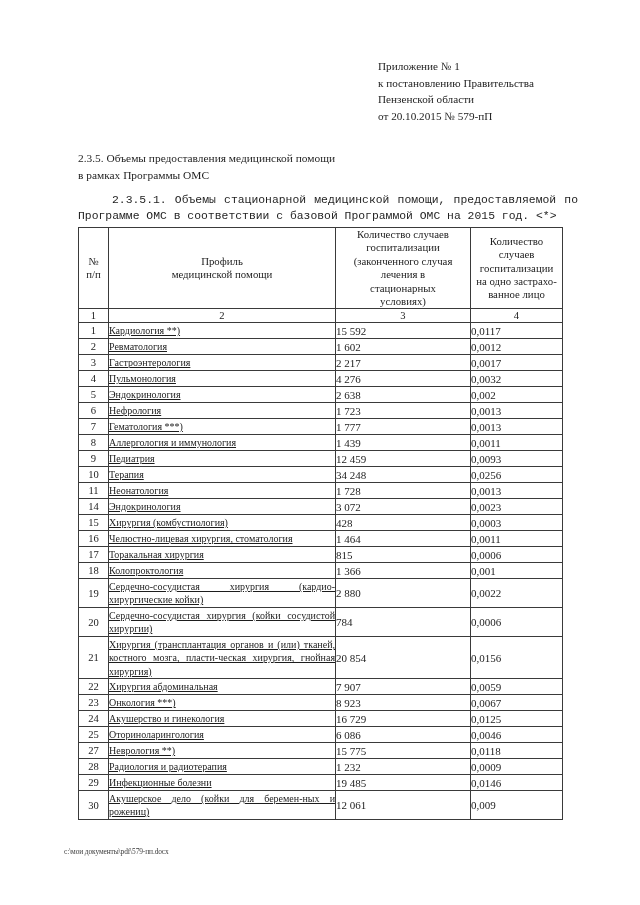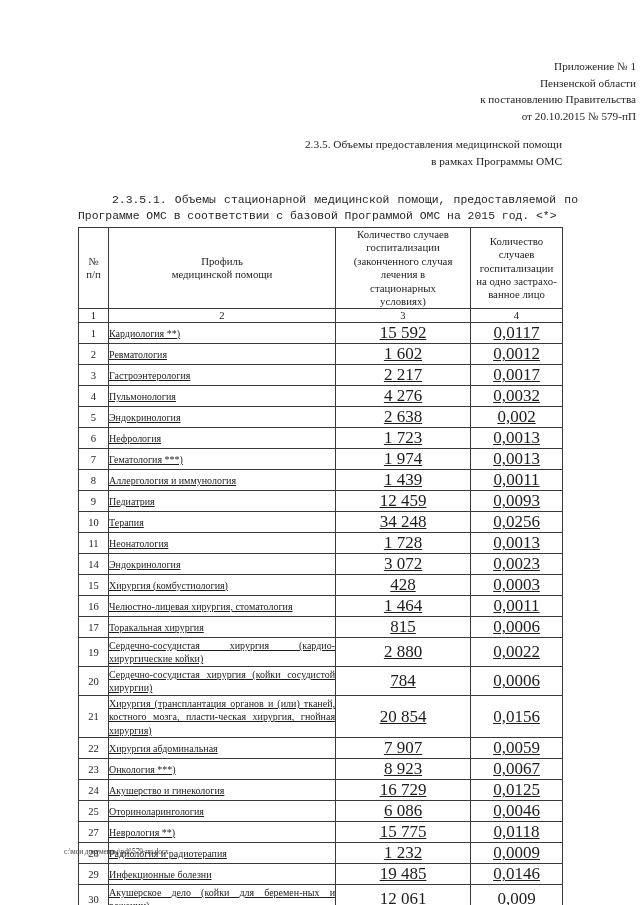--- a/index.html
+++ b/index.html
@@ -21,34 +21,34 @@
     height: 905px;
     box-sizing: border-box;
   }
 
   
   .appendix {
     position: absolute;
     top: 58px;
     left: 378px;
     width: 258px;
-    text-align: right;
+    text-align: left;
     font-size: 11.2px;
     line-height: 16.6px;
     color: #242424;
   }
   .appendix div { white-space: nowrap; }
 
   
   .sect-title {
     position: absolute;
-    top: 136px;
+    top: 150px;
     left: 78px;
     width: 484px;
-    text-align: right;
+    text-align: left;
     font-size: 11.4px;
     line-height: 17px;
     color: #1f1f1f;
   }
 
   
   .intro {
     position: absolute;
     top: 192px;
     left: 78px;
@@ -111,25 +111,24 @@
     text-align: justify;
     text-align-last: left;
     font-size: 10px;
     line-height: 13.4px;
     padding: 1px 4px 1px 6px;
     vertical-align: top;
     hyphens: manual;
     text-decoration: underline;
   }
   td.num {
-    text-align: center;
-    font-size: 17px;
+    text-align: left;
+    font-size: 11px;
     vertical-align: top;
     padding-top: 1px;
-    text-decoration: underline;
   }
   tr.r1 td { height: 15px; }
   tr.r2 td { height: 28px; }
   tr.r3 td { height: 41px; margin-left: 8px; }
 
   
   .footer-path {
     position: absolute;
     top: 847px;
     left: 64px;
@@ -140,22 +139,22 @@
     text-align: right;
   }
 </style>
 </head>
 <body>
 
 <div class="page">
 
   <div class="appendix">
     <div>Приложение № 1</div>
+    <div>к постановлению Правительства</div>
     <div>Пензенской области</div>
-    <div>к постановлению Правительства</div>
     <div>от 20.10.2015 № 579-пП</div>
   </div>
 
   <div class="sect-title">
     <div>2.3.5. Объемы предоставления медицинской помощи</div>
     <div>в рамках Программы ОМС</div>
   </div>
 
   <div class="intro">2.3.5.1. Объемы стационарной медицинской помощи, предоставляемой по Программе ОМС в соответствии с базовой Программой ОМС на 2015 год. &lt;*&gt;</div>
 
@@ -233,21 +232,21 @@
           </tr>
           <tr class="r1">
             <td class="idx">6</td>
             <td class="prof">Нефрология</td>
             <td class="num">1 723</td>
             <td class="num">0,0013</td>
           </tr>
           <tr class="r1">
             <td class="idx">7</td>
             <td class="prof">Гематология ***)</td>
-            <td class="num">1 974</td>
+            <td class="num">1 777</td>
             <td class="num">0,0013</td>
           </tr>
           <tr class="r1">
             <td class="idx">8</td>
             <td class="prof">Аллергология и иммунология</td>
             <td class="num">1 439</td>
             <td class="num">0,0011</td>
           </tr>
           <tr class="r1">
             <td class="idx">9</td>
@@ -283,20 +282,26 @@
             <td class="idx">16</td>
             <td class="prof">Челюстно-лицевая хирургия, стоматология</td>
             <td class="num">1 464</td>
             <td class="num">0,0011</td>
           </tr>
           <tr class="r1">
             <td class="idx">17</td>
             <td class="prof">Торакальная хирургия</td>
             <td class="num">815</td>
             <td class="num">0,0006</td>
+          </tr>
+          <tr class="r1">
+            <td class="idx">18</td>
+            <td class="prof">Колопроктология</td>
+            <td class="num">1 366</td>
+            <td class="num">0,001</td>
           </tr>
           <tr class="r2">
             <td class="idx">19</td>
             <td class="prof">Сердечно-сосудистая хирургия (кардио-хирургические койки)</td>
             <td class="num">2 880</td>
             <td class="num">0,0022</td>
           </tr>
           <tr class="r2">
             <td class="idx">20</td>
             <td class="prof">Сердечно-сосудистая хирургия (койки сосудистой хирургии)</td>

